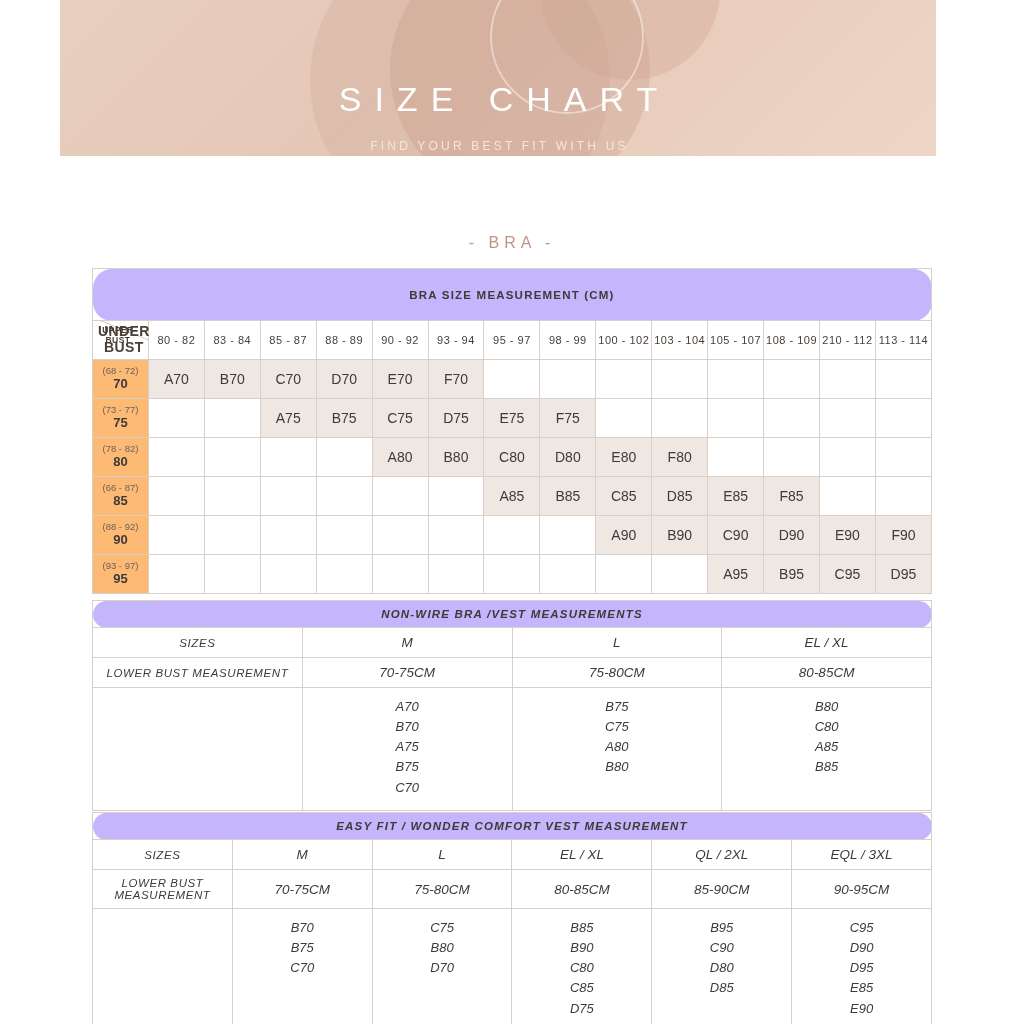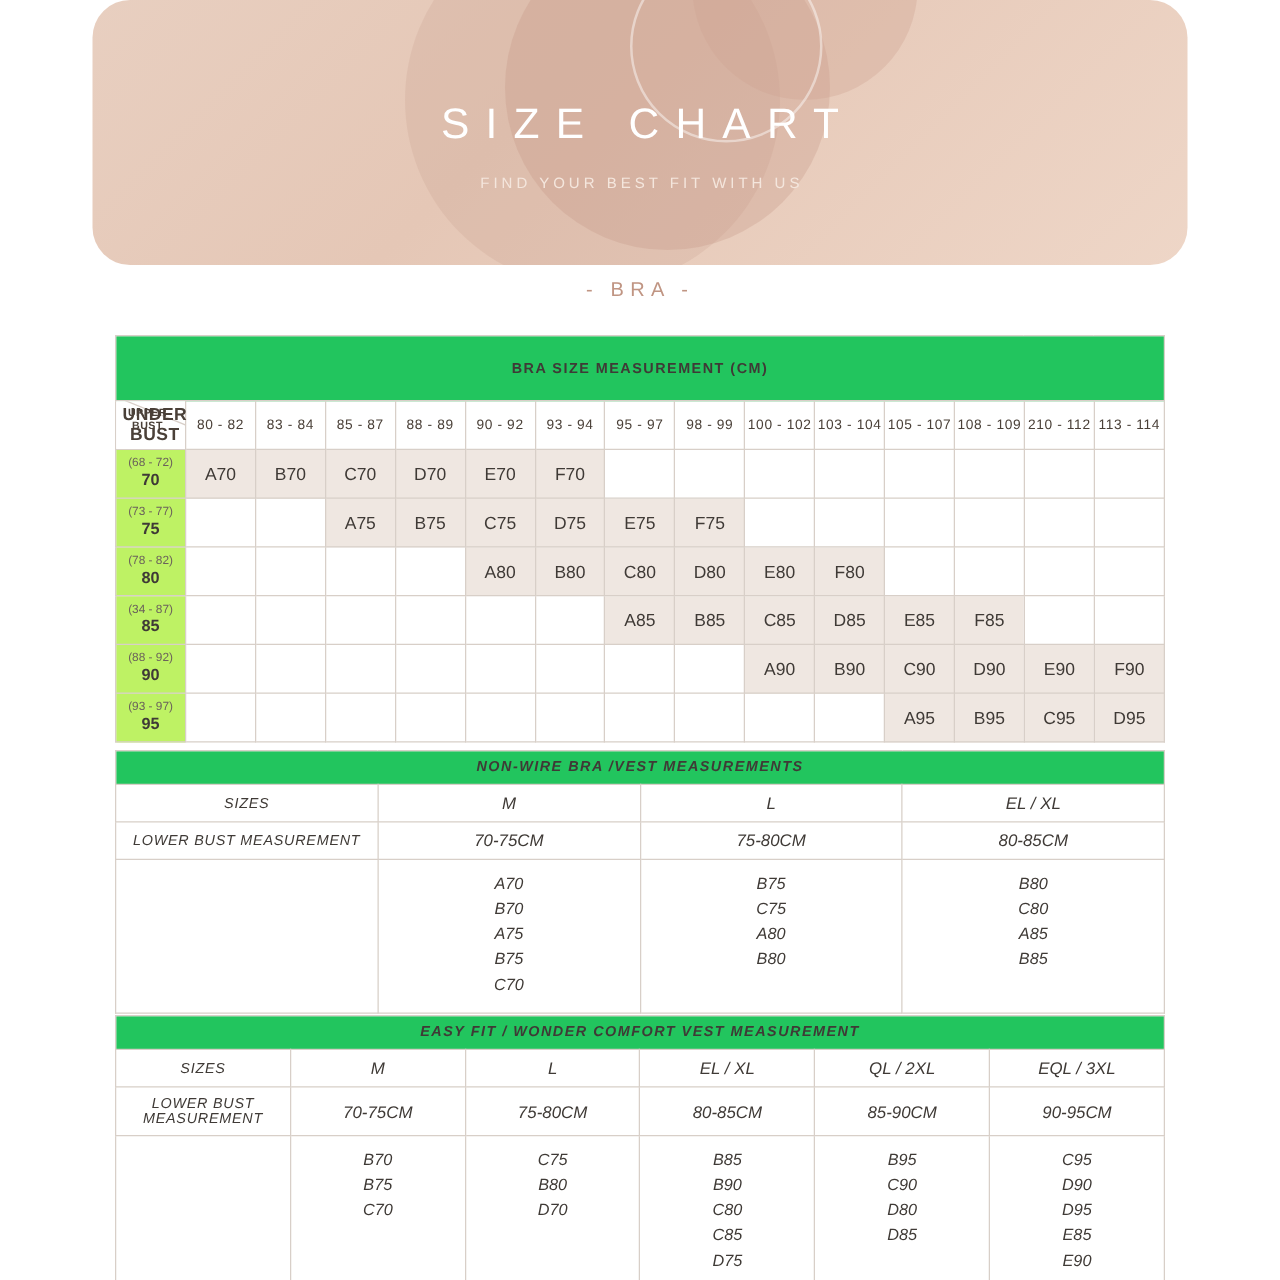--- a/index.html
+++ b/index.html
@@ -16,27 +16,26 @@
   }
   .page {
     position: relative;
     width: 1024px;
     height: 1024px;
   }
 
   
   .hero {
     position: absolute;
-    left: 74px;
+    left: 60px;
     top: 0;
     width: 876px;
-    height: 212px;
+    height: 156px;
     background: linear-gradient(135deg, #e8cfc0 0%, #e5c7b6 40%, #eed6c7 100%);
     overflow: hidden;
-    border-radius: 30px;
   }
   .hero .blob1 {
     position: absolute;
     width: 260px; height: 260px;
     border-radius: 50%;
     background: rgba(196,150,132,0.30);
     left: 330px; top: -60px;
   }
   .hero .blob2 {
     position: absolute;
@@ -77,40 +76,41 @@
     font-size: 12px;
     letter-spacing: 3.2px;
     color: #f4e6dd;
     text-indent: 3px;
   }
 
   
   .section-label {
     position: absolute;
     left: 0; right: 0;
-    top: 224px;
+    top: 234px;
     text-align: center;
     font-size: 16px;
     letter-spacing: 5px;
     color: #c09583;
   }
 
   
   table {
     border-collapse: collapse;
     table-layout: fixed;
   }
   .tbl-title {
-    background: #22c55e;
+    background: #c4b5fd;
     color: #4a4038;
     font-size: 11.5px;
     letter-spacing: 1.2px;
     text-align: center;
     font-weight: bold;
     padding: 8px 0 7px 0;
+    border-radius: 19px;
   }
   .brd td, .brd th {
     border: 1px solid #d8cfc8;
   }
 
   
   .bra-wrap {
     position: absolute;
     left: 92px;
     top: 268px;
@@ -133,21 +133,21 @@
     margin-left: 27px;
   }
   .bra-table td.cell-fill {
     background: #efe7e1;
     font-size: 14px;
   }
   .bra-table td.cell-empty {
     background: #ffffff;
   }
   .bra-table td.rowhead {
-    background: #bef264;
+    background: #fdba74;
     font-size: 13px;
     font-weight: bold;
     line-height: 1.15;
     margin-left: 36px;
   }
   .bra-table td.rowhead .rng {
     display: block;
     font-size: 9.5px;
     font-weight: normal;
     color: #6b625b;
@@ -315,21 +315,21 @@
             <td class="cell-fill">C80</td>
             <td class="cell-fill">D80</td>
             <td class="cell-fill">E80</td>
             <td class="cell-fill">F80</td>
             <td class="cell-empty"></td>
             <td class="cell-empty"></td>
             <td class="cell-empty"></td>
             <td class="cell-empty"></td>
           </tr>
           <tr>
-            <td class="rowhead"><span class="rng">(34 - 87)</span>85</td>
+            <td class="rowhead"><span class="rng">(66 - 87)</span>85</td>
             <td class="cell-empty"></td>
             <td class="cell-empty"></td>
             <td class="cell-empty"></td>
             <td class="cell-empty"></td>
             <td class="cell-empty"></td>
             <td class="cell-empty"></td>
             <td class="cell-fill">A85</td>
             <td class="cell-fill">B85</td>
             <td class="cell-fill">C85</td>
             <td class="cell-fill">D85</td>

